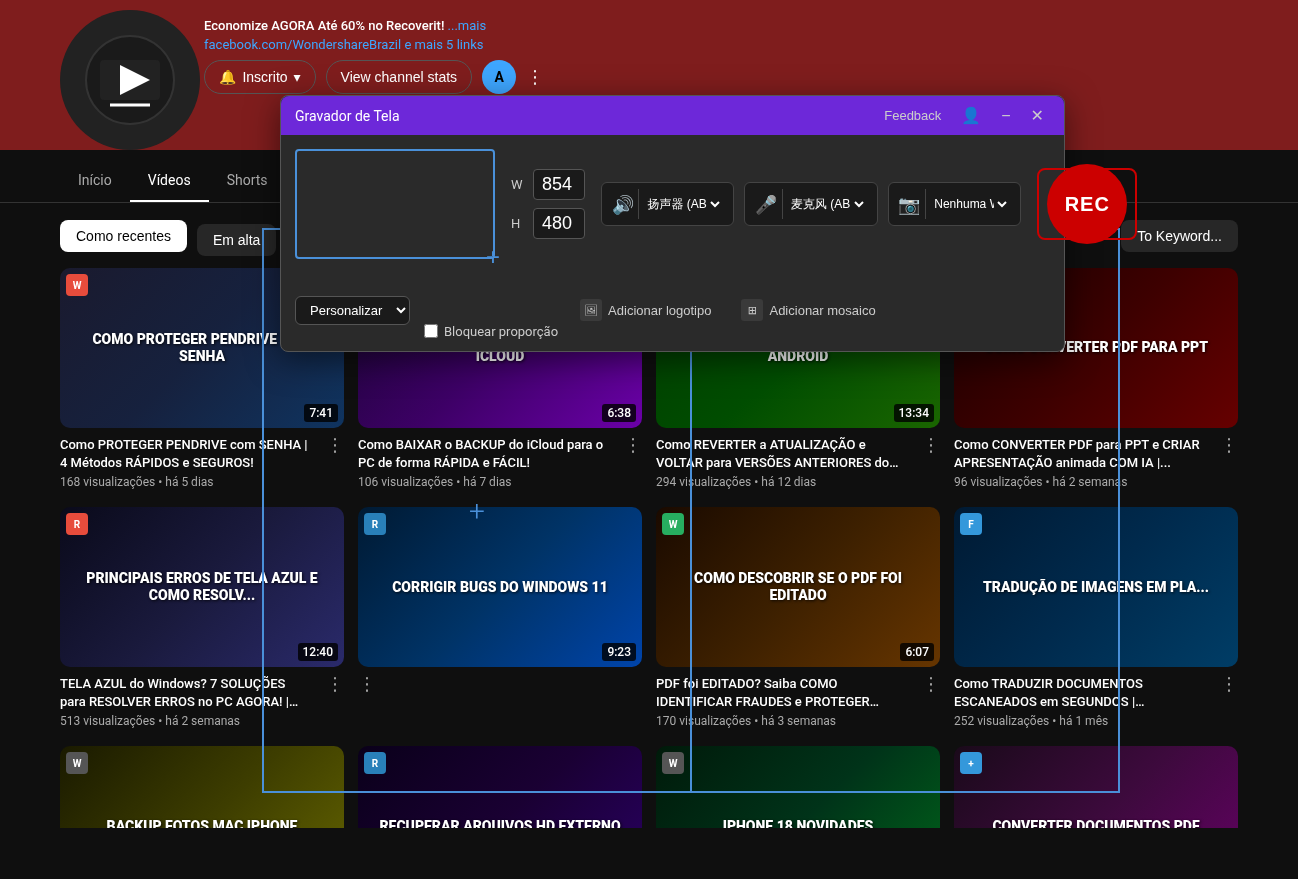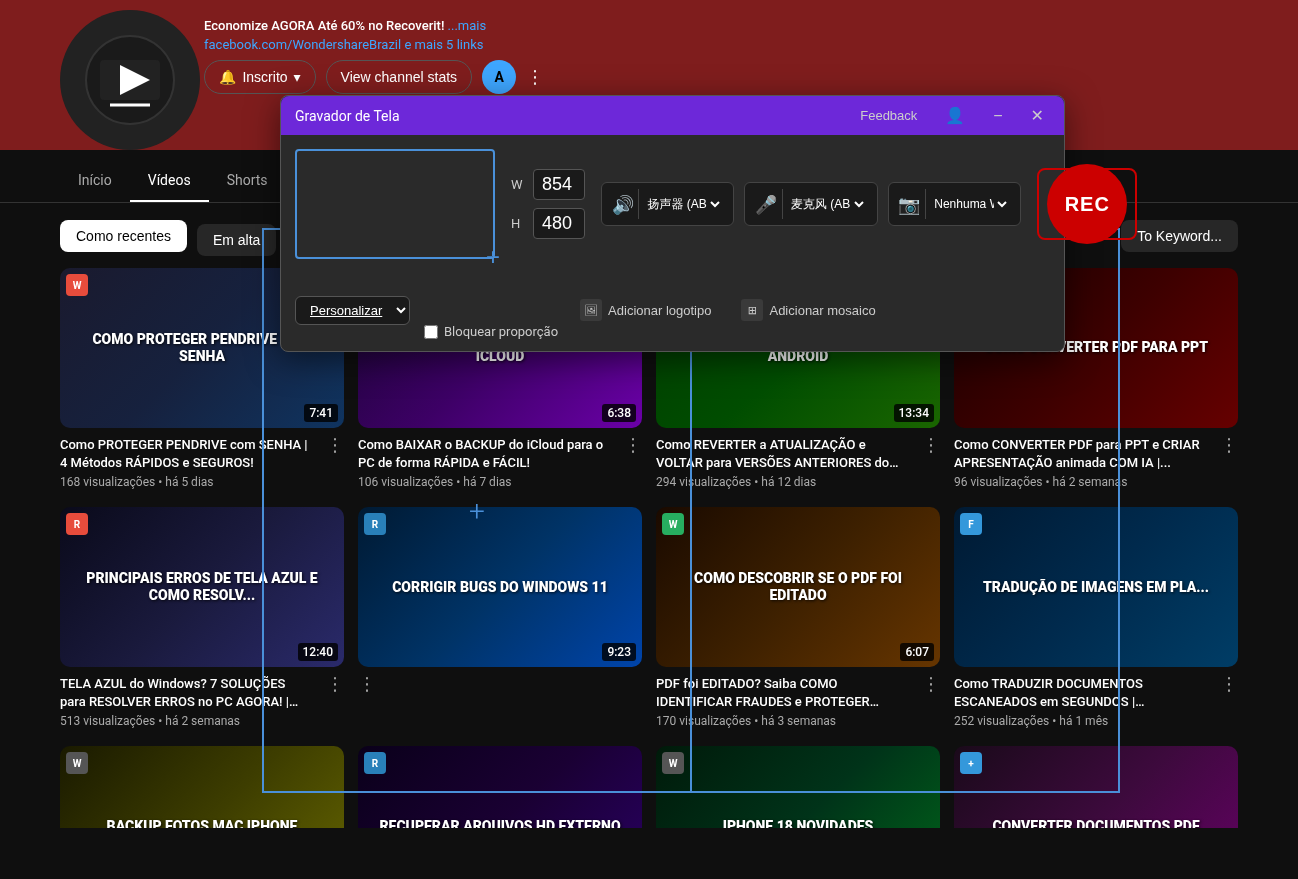--- a/index.html
+++ b/index.html
@@ -302,21 +302,21 @@
       background: #6d28d9;
       border-radius: 8px 8px 0 0;
     }
     .recorder-title {
       font-size: 14px;
       color: #fff;
     }
     .recorder-title-controls {
       display: flex;
       align-items: center;
-      gap: 16px;
+      gap: 8px;
     }
     .titlebar-btn {
       background: transparent;
       border: none;
       color: #ccc;
       font-size: 16px;
       cursor: pointer;
       padding: 2px 6px;
     }
     .titlebar-btn.feedback {
@@ -446,25 +446,24 @@
       gap: 8px;
     }
     .preset-select {
       background: #1a1a1a;
       border: 1px solid #555;
       color: #fff;
       padding: 5px 10px;
       border-radius: 6px;
       font-size: 13px;
       cursor: pointer;
-      text-decoration: underline;
     }
     .lock-checkbox {
       display: flex;
-      align-items: flex-end;
+      align-items: flex-start;
       gap: 6px;
       font-size: 13px;
       color: #ccc;
       margin-top: 43px;
     }
     .lock-checkbox input {
       width: 14px;
       height: 14px;
     }
     .addon-btn {

